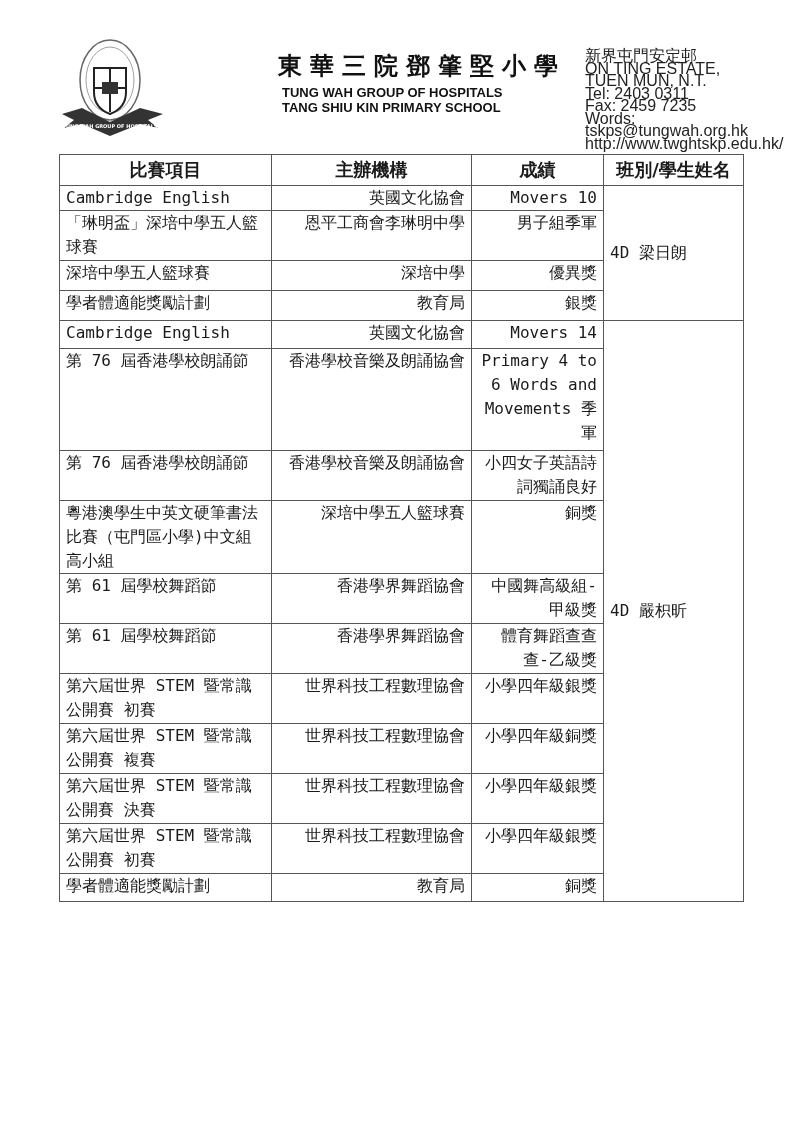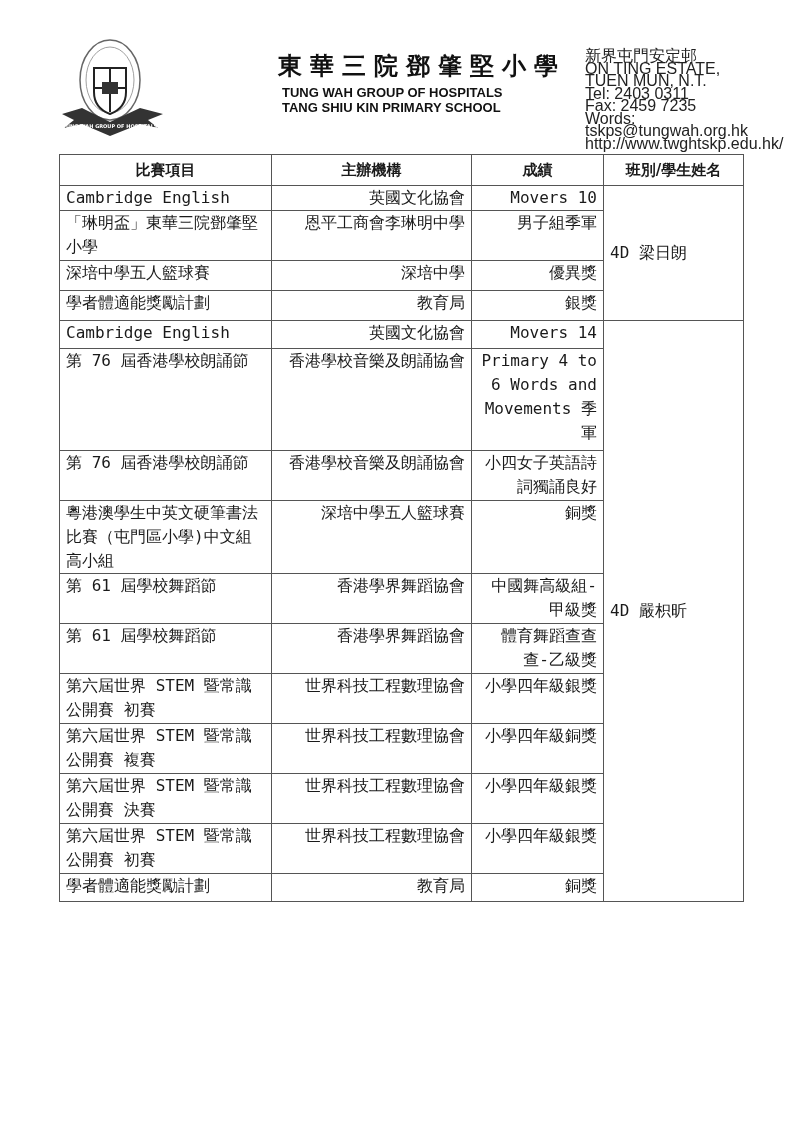--- a/index.html
+++ b/index.html
@@ -10,21 +10,21 @@
             font-family:"DejaVu Serif", serif; font-weight:bold; color:#111; }
   .hdr-en { position:absolute; left:282px; top:85px; font-family:"Liberation Sans", sans-serif;
             font-size:13px; font-weight:bold; line-height:15px; color:#111; }
   .addr { position:absolute; left:585px; top:50px; font-family:Liberation Sans, sans-serif;
           font-size:16px; line-height:12.5px; color:#222; }
   table.awards { position:absolute; left:59px; top:154px; width:684px;
                  border-collapse:collapse; table-layout:fixed; }
   table.awards td, table.awards th { border:1px solid #555; vertical-align:top;
         font-size:16px; line-height:24px; padding:0 6px; font-weight:normal;
         font-family:"DejaVu Sans Mono", "Liberation Mono", monospace; }
-  table.awards th { font-family:"DejaVu Sans", sans-serif; font-weight:bold; font-size:15px;
+  table.awards th { font-family:"DejaVu Sans", sans-serif; font-weight:bold; font-size:18px;
         text-align:center; vertical-align:middle; height:30px; }
   td.c1 { text-align:left;margin-top:37px; }
   td.c2, td.c3 { text-align:right; }
   td.c4 { vertical-align:middle !important; }
 </style>
 </head>
 <body>
 
 <svg class="logo" viewBox="0 0 105 110">
   <ellipse cx="50" cy="50" rx="30" ry="40" fill="none" stroke="#666" stroke-width="1.5"></ellipse>
@@ -70,21 +70,21 @@
   </thead>
   <tbody>
 
     <tr style="height:25px">
       <td class="c1">Cambridge English</td>
       <td class="c2">英國文化協會</td>
       <td class="c3">Movers 10</td>
       <td class="c4" rowspan="4">4D 梁日朗</td>
     </tr>
     <tr style="height:50px">
-      <td class="c1">「琳明盃」東華三院鄧肇堅小學</td>
+      <td class="c1">「琳明盃」深培中學五人籃球賽</td>
       <td class="c2">恩平工商會李琳明中學</td>
       <td class="c3">男子組季軍</td>
     </tr>
     <tr style="height:30px">
       <td class="c1">深培中學五人籃球賽</td>
       <td class="c2">深培中學</td>
       <td class="c3">優異獎</td>
     </tr>
     <tr style="height:30px">
       <td class="c1">學者體適能獎勵計劃</td>

